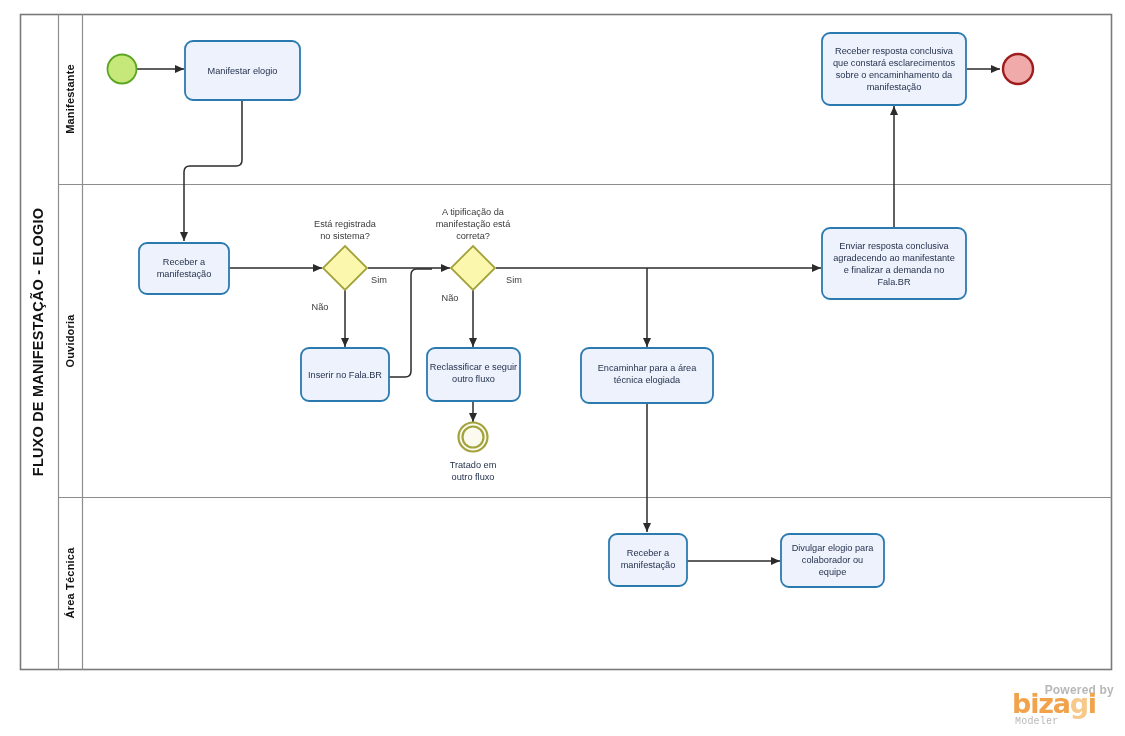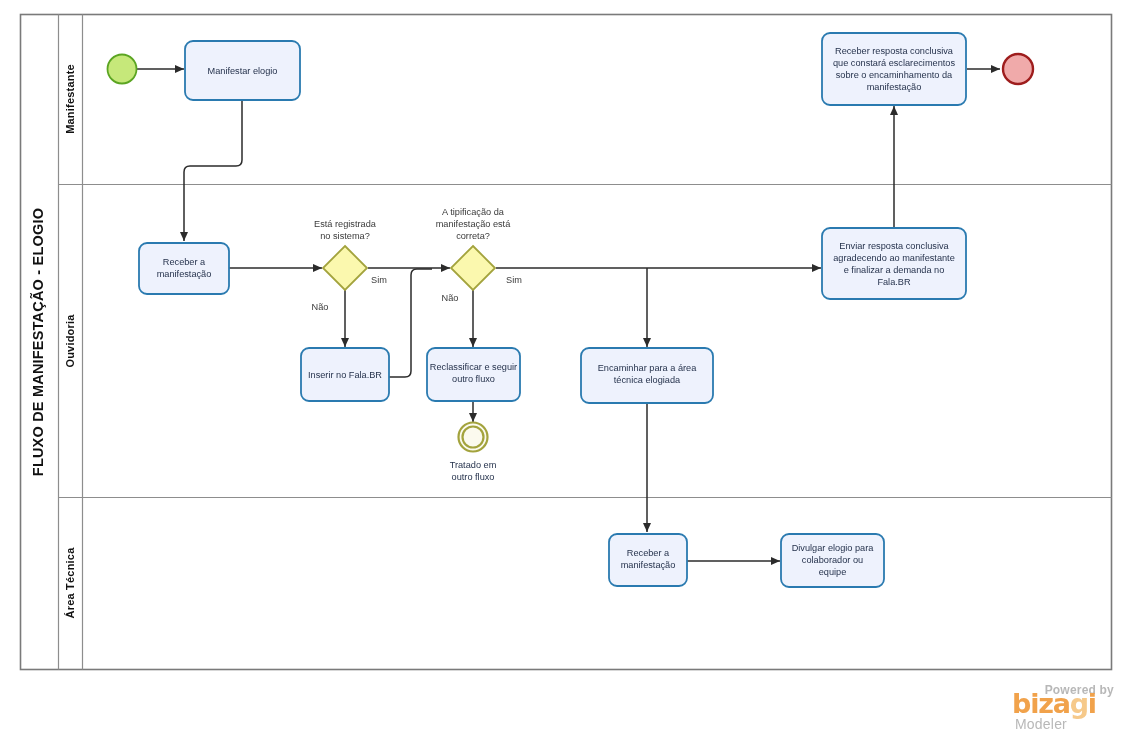--- a/index.html
+++ b/index.html
@@ -44,22 +44,23 @@
     position:absolute;right:2px;top:0px;font-size:12px;color:#b8b8b8;
     font-weight:bold;letter-spacing:.2px;
   }
   #logo .wordmark{
     position:absolute;left:0px;top:7px;font-size:27px;color:#f1a24b;
     font-weight:bold;letter-spacing:-1.2px;line-height:1;
     font-family:"DejaVu Sans",sans-serif;
   }
   #logo .wordmark .g{color:#f6c98a;}
   #logo .modeler{
-    position:absolute;left:3px;top:33px;font-size:14px;color:#b8b8b8;
+    position:absolute;left:3px;top:33px;font-size:10px;color:#b8b8b8;
     letter-spacing:.2px;
+    font-family:Liberation Mono, monospace;
   }
 </style>
 </head>
 <body>
 
 <div id="canvas">
 
 <svg id="diagram" viewBox="0 0 1125 736">
   <defs>
     <marker id="arrow" viewBox="0 0 10 10" refX="9" refY="5" markerWidth="7" markerHeight="7" orient="auto-start-reverse">

